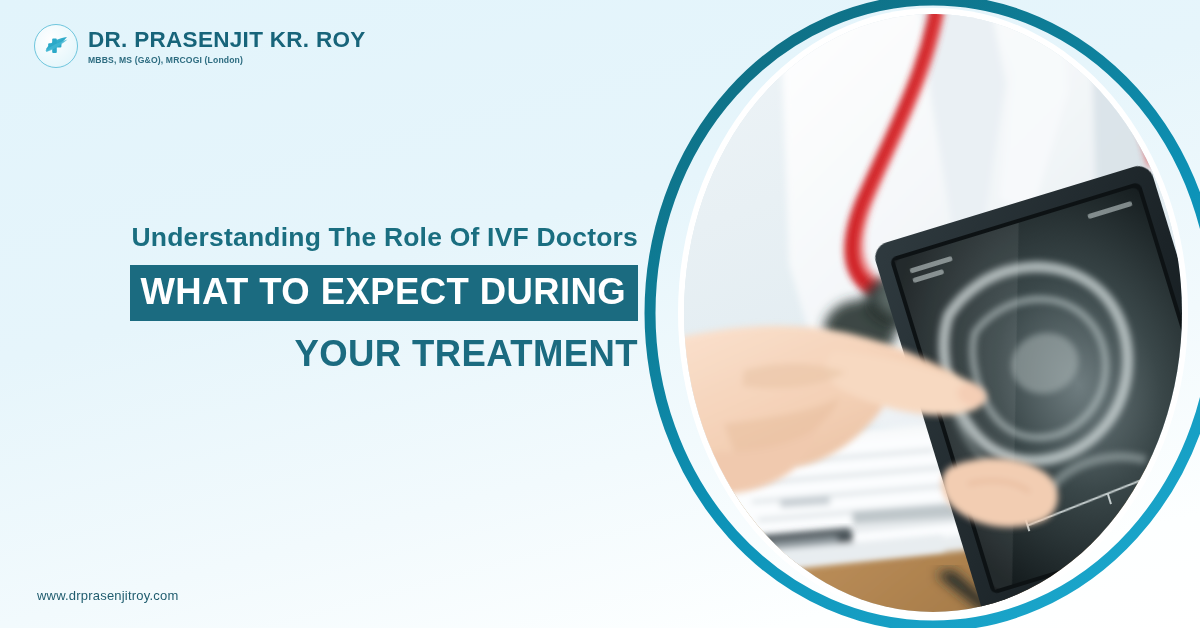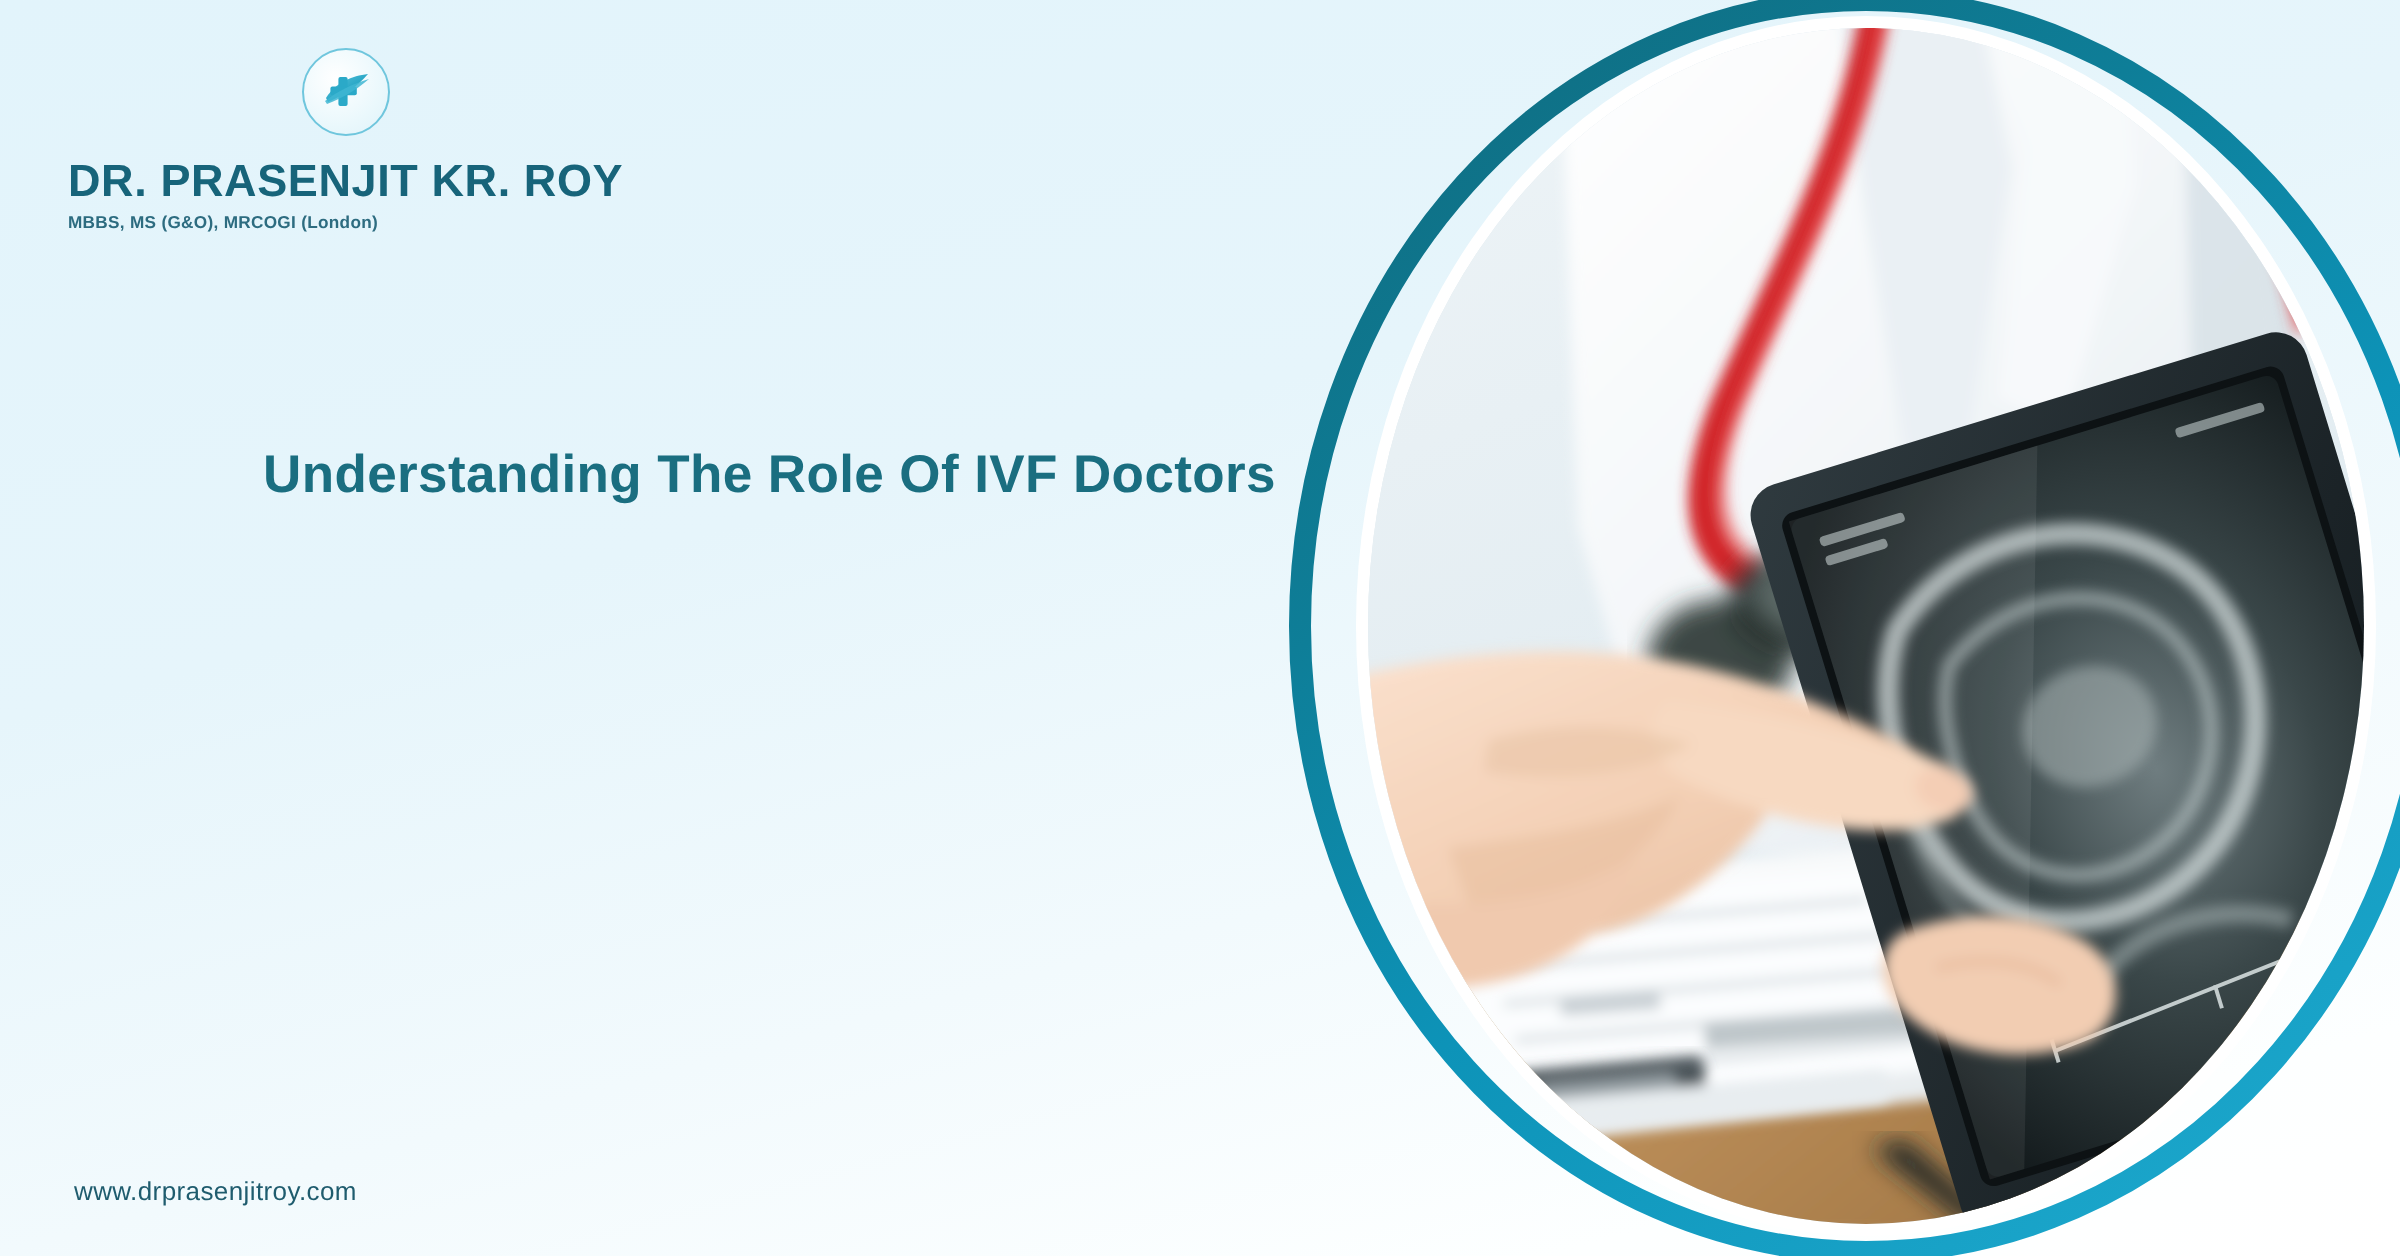--- a/index.html
+++ b/index.html
@@ -17,21 +17,20 @@
   }
 
   
   .logo-block {
     position: absolute;
     left: 34px;
     top: 24px;
     display: flex;
     align-items: center;
     gap: 10px;
-    flex-direction: column;
   }
   .logo-mark {
     width: 44px;
     height: 44px;
     flex: 0 0 44px;
     border-radius: 50%;
     border: 1.6px solid #6fc6dd;
     background: radial-gradient(circle at 38% 34%, #ffffff 0%, #eaf8fc 62%, #dff2f9 100%);
     display: flex;
     align-items: center;
@@ -160,20 +159,22 @@
       </svg>
     </div>
     <div class="logo-text-wrap">
       <div class="logo-name">DR. PRASENJIT KR. ROY</div>
       <div class="logo-sub">MBBS, MS (G&amp;O), MRCOGI (London)</div>
     </div>
   </div>
 
   <div class="headline">
     <div class="head-line1">Understanding The Role Of IVF Doctors</div>
+    <div><span class="head-band">WHAT TO EXPECT DURING</span></div>
+    <div class="head-line3">YOUR TREATMENT</div>
   </div>
 
   <div class="site-url">www.drprasenjitroy.com</div>
 
   <div class="photo-wrap">
 
     <svg class="ring-outer" viewBox="0 0 586 642">
       <defs>
         <linearGradient id="ringgrad" x1="0.15" y1="0.05" x2="0.75" y2="1">
           <stop offset="0%" stop-color="#0f6f84"></stop>

